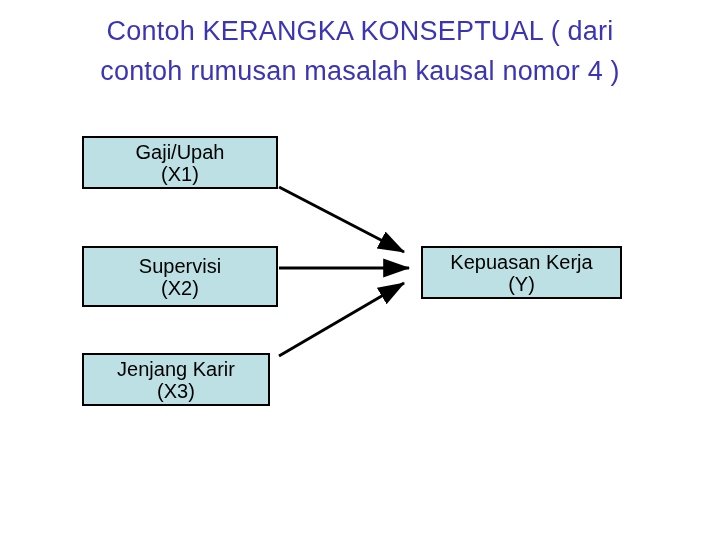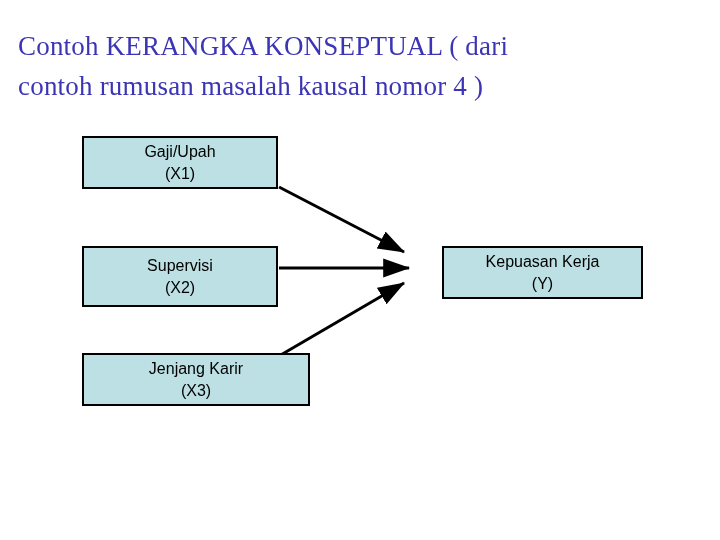--- a/index.html
+++ b/index.html
@@ -19,25 +19,25 @@
     position: relative;
     width: 720px;
     height: 540px;
     background: #ffffff;
   }
 
   
   #slide-title {
     position: absolute;
     left: 18px;
-    top: 26px;
+    top: 11px;
     width: 684px;
-    text-align: left;
+    text-align: center;
     color: #3B35B5;
-    font-family: Liberation Serif, serif;
+    font-family: Liberation Sans, sans-serif;
     font-size: 27px;
     line-height: 40px;
     font-weight: 400;
     letter-spacing: 0.2px;
     white-space: pre-line;
   }
 
   
   #diagram {
     position: absolute;
@@ -47,35 +47,35 @@
     height: 540px;
   }
 
   .node {
     position: absolute;
     box-sizing: border-box;
     background: #BCE0E3;
     border: 2px solid #000000;
     color: #000000;
     font-family: "Liberation Sans", sans-serif;
-    font-size: 16px;
+    font-size: 20px;
     line-height: 22px;
     text-align: center;
     display: flex;
     flex-direction: column;
     align-items: center;
     justify-content: center;
   }
   .node .node-label   { display: block; }
   .node .node-code    { display: block; }
 
   #node-x1 { left: 82px;  top: 136px; width: 196px; height: 53px; }
   #node-x2 { left: 82px;  top: 246px; width: 196px; height: 61px; }
-  #node-x3 { left: 82px;  top: 353px; width: 228px; height: 53px; }
-  #node-y  { left: 442px; top: 246px; width: 201px; height: 53px; }
+  #node-x3 { left: 82px;  top: 353px; width: 188px; height: 53px; }
+  #node-y  { left: 421px; top: 246px; width: 201px; height: 53px; }
 
   #arrow-layer {
     position: absolute;
     left: 0;
     top: 0;
     width: 720px;
     height: 540px;
     pointer-events: none;
   }
 </style>

